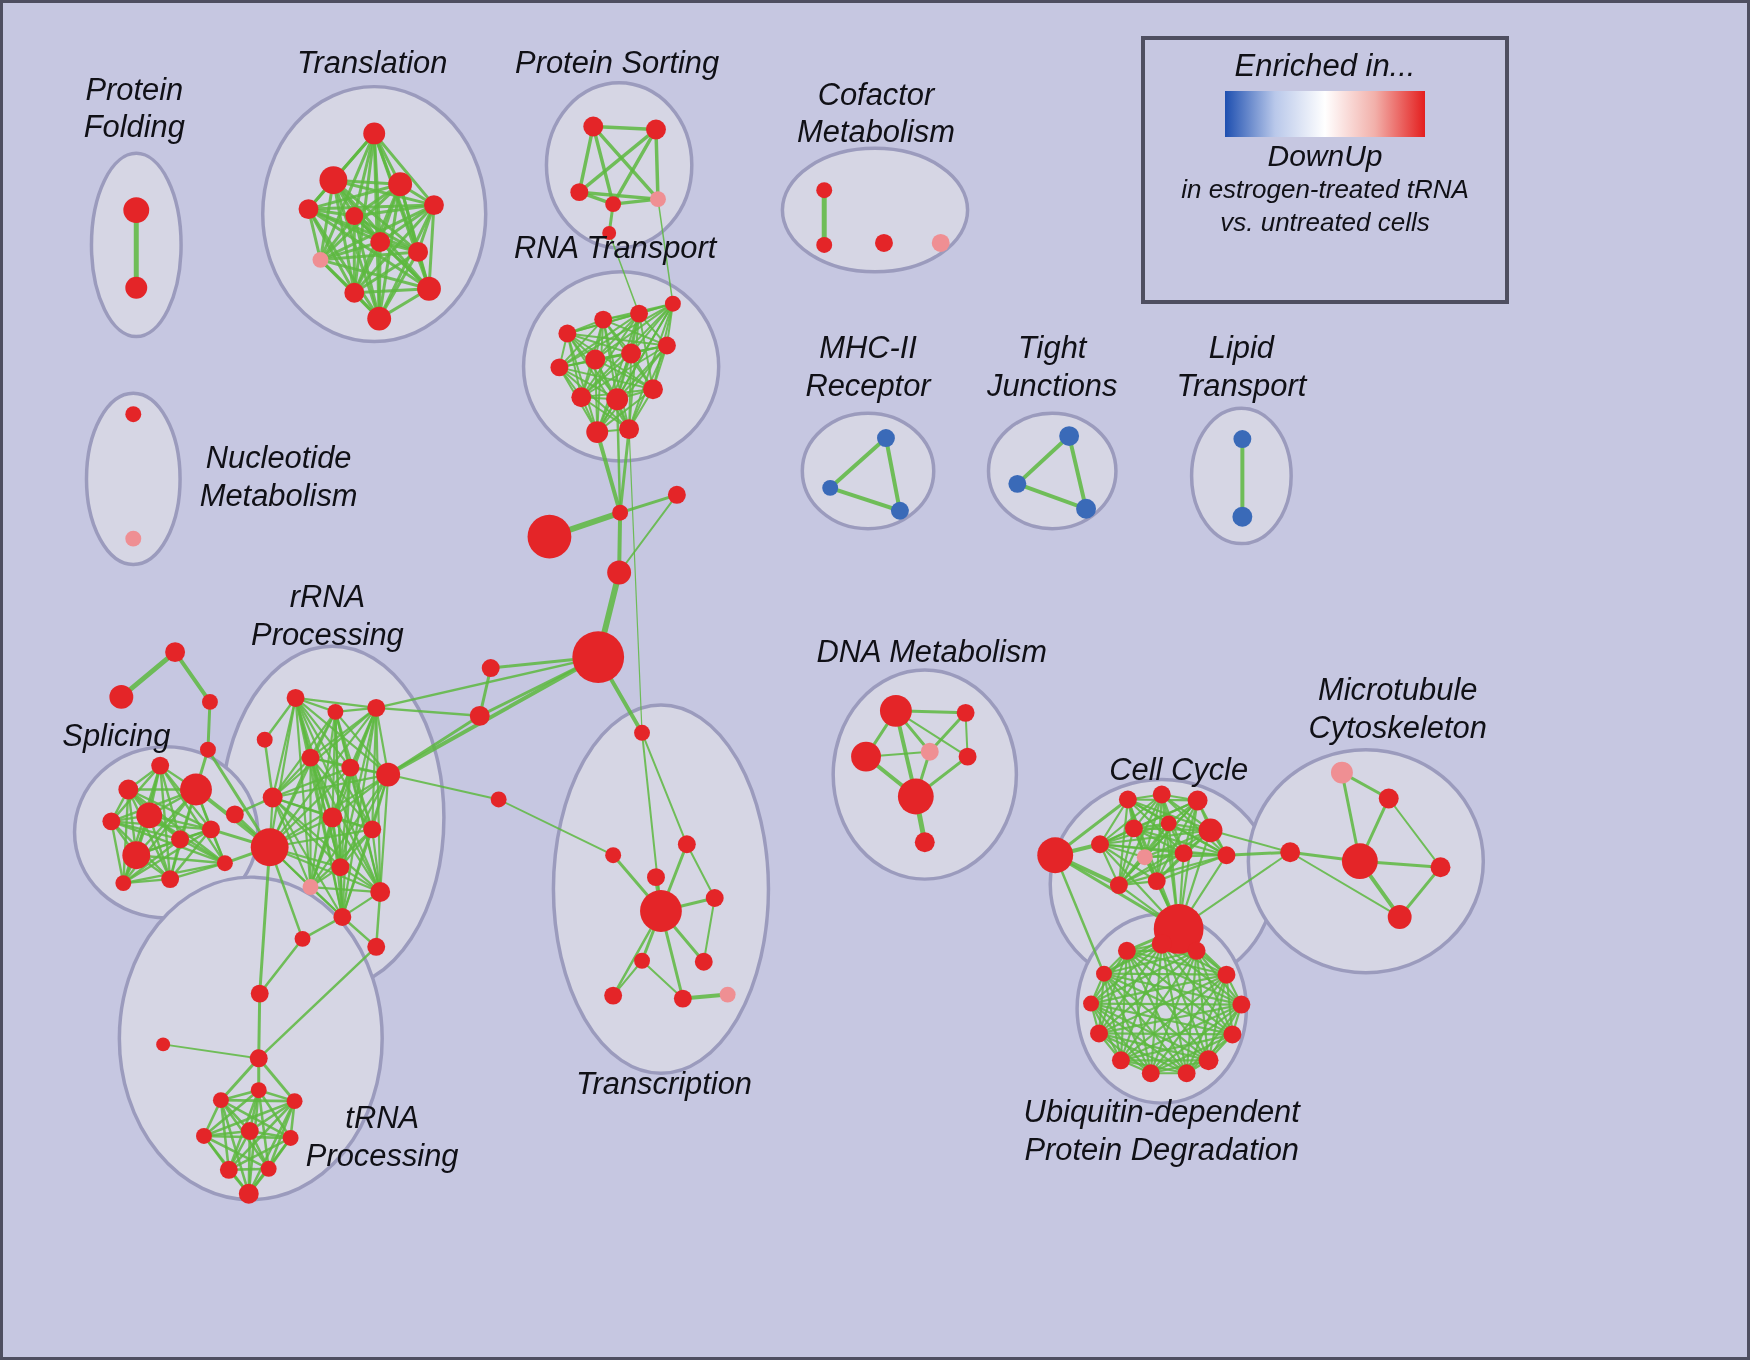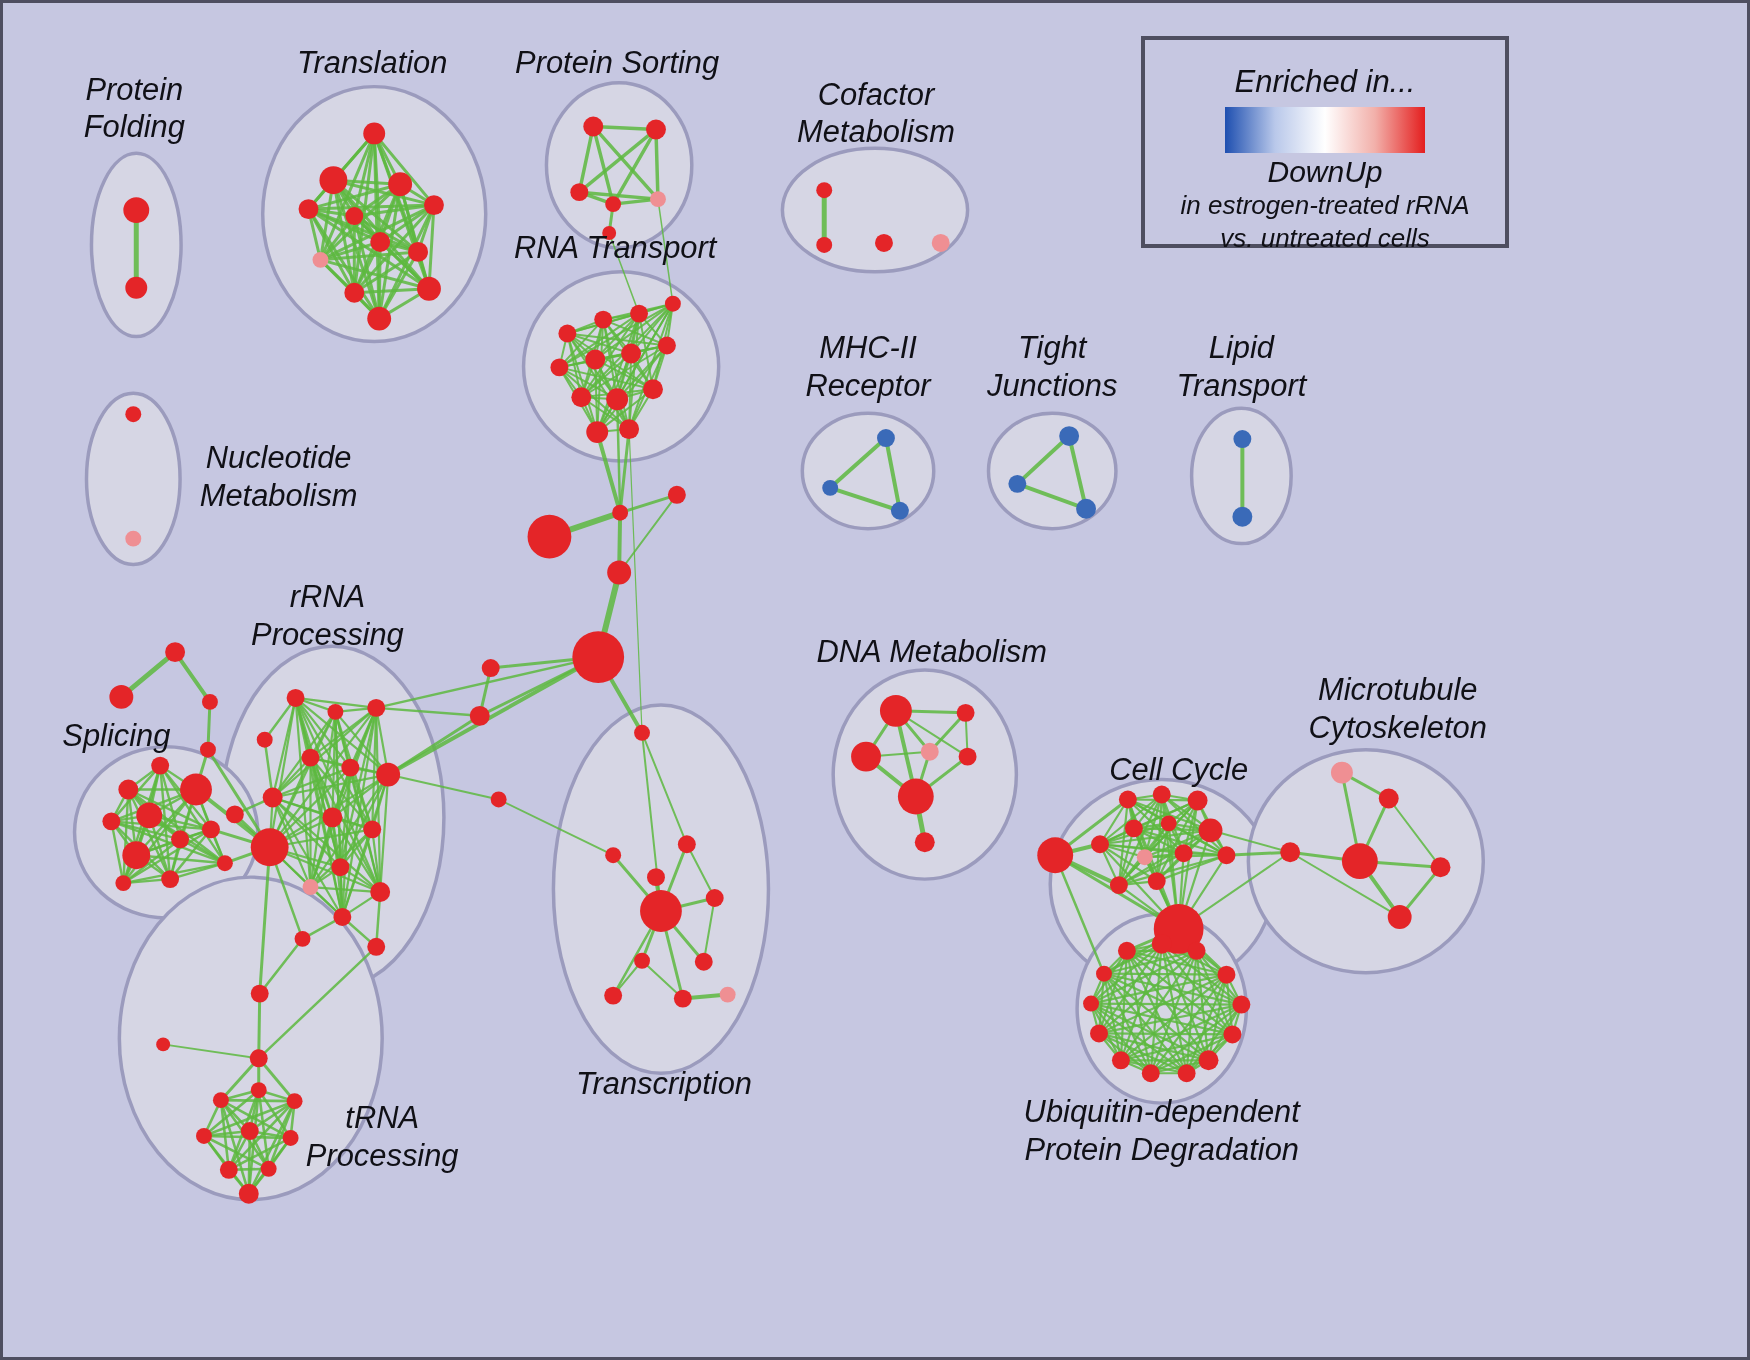--- a/index.html
+++ b/index.html
@@ -8,23 +8,23 @@
     width:1750px;height:1360px;
     box-sizing:border-box;
     border:3px solid #50505f;
     font-family:"Liberation Sans", sans-serif;
     overflow:hidden;
     font-style:italic;
   }
   #graph{position:absolute;left:0;top:0;width:100%;height:100%;}
   #graph text{font-family:"Liberation Sans", sans-serif;}
   .legend{
-    position:absolute;left:1138px;top:33px;width:368px;height:212px;
+    position:absolute;left:1138px;top:33px;width:368px;height:268px;
     box-sizing:border-box;border:4px solid #4e4e60;
-    text-align:center;padding-top:24px;color:#101016;
+    text-align:center;padding-top:8px;color:#101016;
   }
   .legend-title{font-size:31px;}
   .legend-bar{width:200px;height:46px;margin:7px auto 2px auto;}
   .legend-ends{display:flex;justify-content:center;width:256px;margin:0 auto;font-size:30px;}
   .legend-sub{font-size:26px;line-height:33px;}
   .legend-sub:first-of-type{margin-top:4px;}
 </style>
 </head>
 <body>
 
@@ -823,16 +823,16 @@
       <text x="1163" y="1162" text-anchor="middle" font-size="31" fill="#101016">Protein Degradation</text>
     </svg>
 
   <div class="legend" style="border-color: rgb(78, 78, 96);">
     <div class="legend-title">Enriched in...</div>
     <div class="legend-bar" id="legend-bar" style="background: linear-gradient(90deg, rgb(30, 79, 176), rgb(185, 200, 234), rgb(255, 255, 255), rgb(242, 176, 170), rgb(228, 30, 30));"></div>
     <div class="legend-ends">
       <span>Down</span>
       <span>Up</span>
     </div>
-    <div class="legend-sub">in estrogen-treated rRNA</div>
+    <div class="legend-sub">in estrogen-treated tRNA</div>
     <div class="legend-sub">vs. untreated cells</div>
   </div>
 </div>
 
 </body></html>

